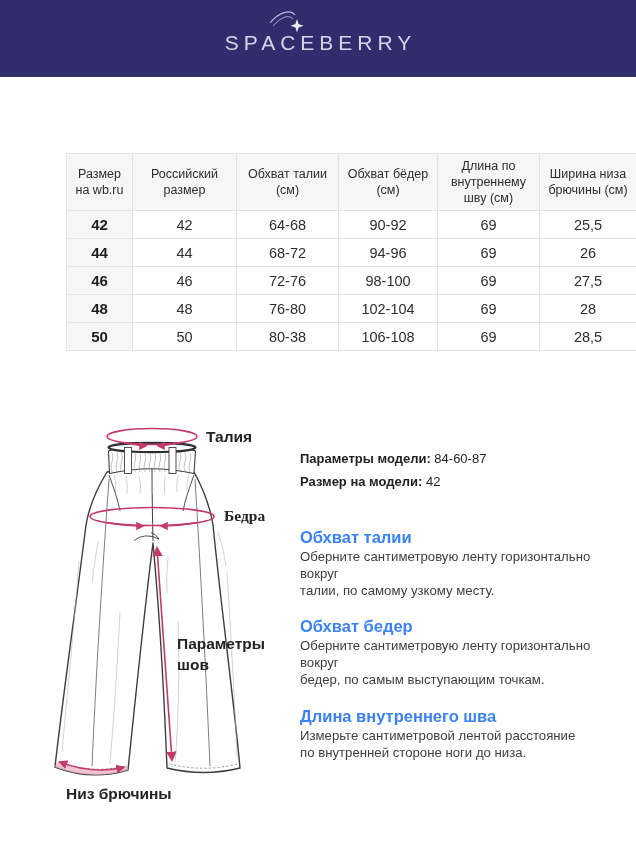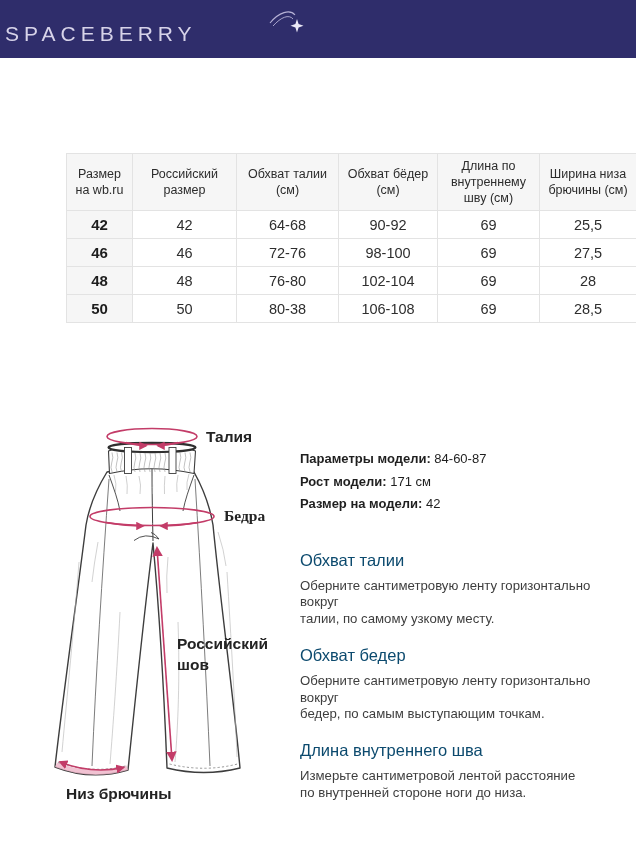--- a/index.html
+++ b/index.html
@@ -5,22 +5,22 @@
   * { margin:0; padding:0; box-sizing:border-box; }
   html,body { background:#ffffff; }
   body { font-family:"Liberation Sans", sans-serif; }
   .page {
     position:relative; width:636px; height:848px; background:#ffffff;
     overflow:hidden; margin:0 auto;
   }
 
   
   .brand-bar {
-    position:absolute; left:0; top:0; width:636px; height:58px;
-    background:#2f2d6b; display:flex; align-items:center; justify-content:flex-start;
+    position:absolute; left:0; top:0; width:636px; height:77px;
+    background:#2f2d6b; display:flex; align-items:center; justify-content:center;
   }
   .brand-logo {
     color:#d7d3e9; font-size:21px; letter-spacing:5px; padding-left:5px;
     font-weight:400; margin-top:9px;
   }
   .comet { position:absolute; left:266px; top:5px; width:44px; height:32px; }
 
   
   .size-table {
     position:absolute; left:34px; top:153px; width:570px;
@@ -51,23 +51,23 @@
   }
   .pre { white-space:pre-line; }
 
   
   .info-col { position:absolute; left:300px; top:48px; width:332px; }
   .model-line { font-size:13px; line-height:22.5px; color:#1f1f1f; }
   .model-line .lbl { font-weight:700; }
   .model-line .val { font-weight:400; }
   .measure-sections { margin-top:34px; }
   .m-section { margin-bottom:17px; }
-  .m-title { font-size:16.5px; font-weight:400; color:#0c4a6e; line-height:21px; }
+  .m-title { font-size:16.5px; font-weight:700; color:#3b82f6; line-height:21px; }
   .m-text {
-    margin-top:7px; font-size:13.2px; line-height:16.8px; color:#3e3e3e;
+    margin-top:1px; font-size:13.2px; line-height:16.8px; color:#3e3e3e;
     white-space:pre-line;
   }
 </style>
 </head>
 <body>
 
 <div class="page">
 
   <div class="brand-bar">
     <svg class="comet" viewBox="0 0 44 32" fill="none">
@@ -98,20 +98,28 @@
       </tr>
     </thead>
     <tbody>
       <tr>
         <th>42</th>
         <td>42</td>
         <td>64-68</td>
         <td>90-92</td>
         <td>69</td>
         <td>25,5</td>
+      </tr>
+      <tr>
+        <th>44</th>
+        <td>44</td>
+        <td>68-72</td>
+        <td>94-96</td>
+        <td>69</td>
+        <td>26</td>
       </tr>
       <tr>
         <th>46</th>
         <td>46</td>
         <td>72-76</td>
         <td>98-100</td>
         <td>69</td>
         <td>27,5</td>
       </tr>
       <tr>
@@ -214,32 +222,28 @@
         <ellipse cx="144" cy="104.5" rx="62" ry="9"></ellipse>
         <path d="M98,110.5 Q119,114 135,114" stroke-width="1.3" marker-end="url(#arr)"></path>
         <path d="M190,110.5 Q169,114 153,114" stroke-width="1.3" marker-end="url(#arr)"></path>
         <path d="M149,136 L164,348" marker-start="url(#arr)" marker-end="url(#arr)"></path>
         <path d="M52,350 Q84,362.5 115.5,355.5" stroke-width="1.4" marker-start="url(#arr)" marker-end="url(#arr)"></path>
       </g>
     </svg>
 
     <span class="diag-label" style="left:206px; top:27px;">Талия</span>
     <span class="diag-label" style="left:224px; top:106px;font-family:Liberation Serif, serif;">Бедра</span>
-    <span class="diag-label pre" style="left:177px; top:233px; line-height:21px;">Российский
+    <span class="diag-label pre" style="left:177px; top:233px; line-height:21px;">Параметры
 шов</span>
     <span class="diag-label" style="left:44px; top:384px;margin-left:22px;">Низ брючины</span>
 
     <div class="info-col">
       <div class="model-line">
         <span class="lbl">Параметры модели:</span>
         <span class="val">84-60-87</span>
-      </div>
-      <div class="model-line">
-        <span class="lbl">Рост модели:</span>
-        <span class="val">171 см</span>
       </div>
       <div class="model-line">
         <span class="lbl">Размер на модели:</span>
         <span class="val">42</span>
       </div>
 
       <div class="measure-sections">
         <div class="m-section">
           <div class="m-title">Обхват талии</div>
           <div class="m-text">Оберните сантиметровую ленту горизонтально вокруг

